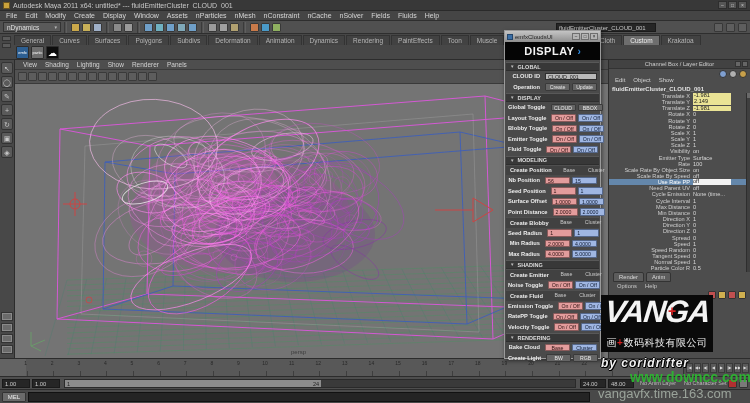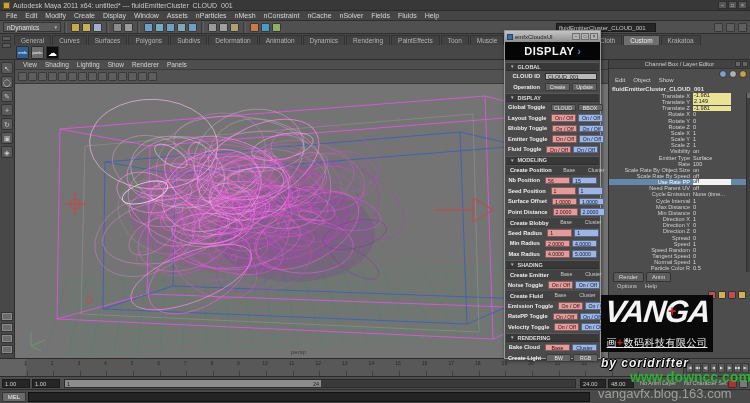--- a/index.html
+++ b/index.html
@@ -143,21 +143,21 @@
           font-size:6px;color:#eee;text-align:center;line-height:9px;border-radius:1px;}
   .cmdinput{position:absolute;left:28px;top:2px;width:562px;height:10px;background:#242424;border:1px solid #111;}
 
   
   .wm-logo{position:absolute;left:601px;top:295px;width:112px;height:57px;background:#0a0a0a;z-index:100;
            display:flex;flex-direction:column;align-items:center;justify-content:space-between;padding:1px 0 2px;}
   .wm-vanga{position:relative;font-size:31px;font-weight:bold;font-style:italic;color:#f4f4f4;
             letter-spacing:-1px;line-height:32px;transform:skewX(-6deg);}
   .wm-cross{position:absolute;left:60%;top:-1px;color:#d42020;font-size:14px;font-style:normal;font-weight:bold;
             transform:skewX(6deg);}
-  .wm-company{font-size:10px;color:#f0f0f0;white-space:nowrap;letter-spacing:.5px;text-decoration:underline;}
+  .wm-company{font-size:10px;color:#f0f0f0;white-space:nowrap;letter-spacing:.5px;}
   .wm-company .wm-cross2{color:#d42020;font-weight:bold;}
   .wm-credit{position:absolute;left:601px;top:356px;z-index:100;font-size:12px;font-weight:bold;font-style:italic;
              color:#f2f2f2;letter-spacing:1px;
              text-shadow:1px 0 #000,-1px 0 #000,0 1px #000,0 -1px #000,1px 1px #000;}
   .wm-green1{position:absolute;left:628px;top:349px;z-index:101;font-size:19px;font-weight:bold;
              color:rgba(43,185,48,.92);letter-spacing:2px;white-space:nowrap;}
   .wm-green2{position:absolute;left:630px;top:369px;z-index:101;font-size:14px;font-weight:bold;
              color:rgba(43,185,48,.92);white-space:nowrap;}
   .wm-blog{position:absolute;left:598px;top:386px;z-index:101;font-size:13px;color:#9aa39a;white-space:nowrap;}
 </style>
@@ -946,15 +946,15 @@
     <div class="wm-vanga">
       <span>VANGA</span>
       <span class="wm-cross">+</span>
     </div>
     <div class="wm-company">
       <span>画</span><span class="wm-cross2">+</span><span>数码科技有限公司</span>
     </div>
   </div>
   <div class="wm-credit">by coridrifter</div>
   <div class="wm-green2">www.downcc.com</div>
-  <div class="wm-blog">vangavfx.blog.163.com</div>
+  <div class="wm-blog">vangavfx.time.163.com</div>
 
 </div>
 
 </body></html>

